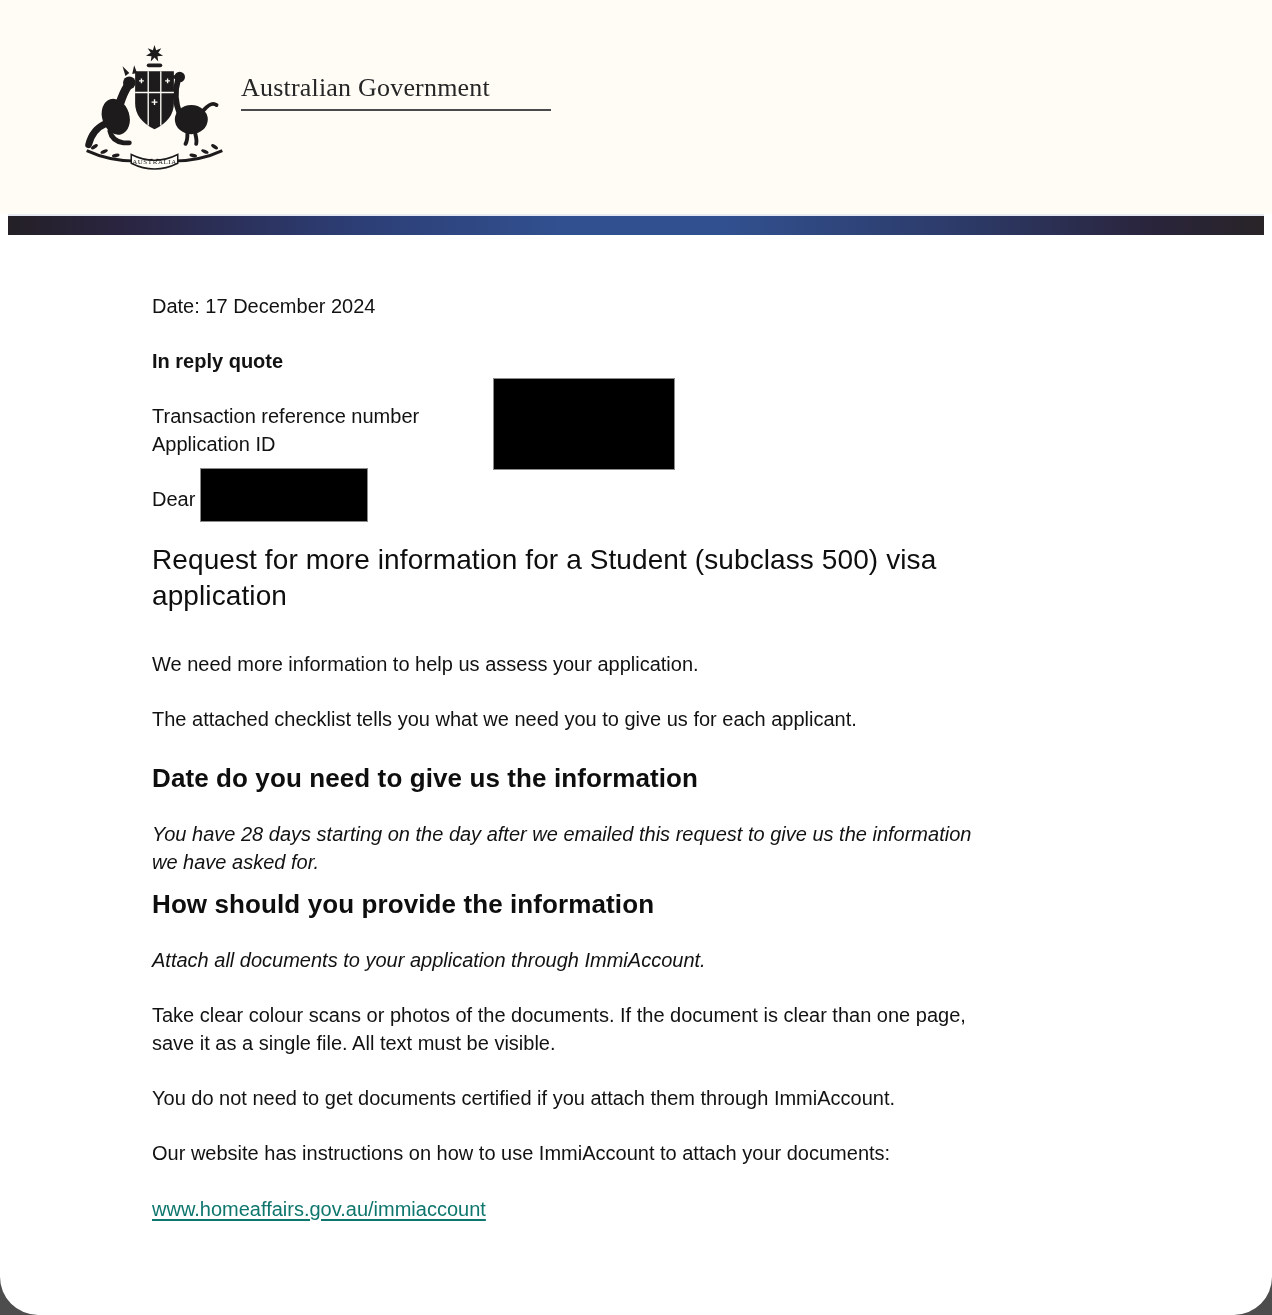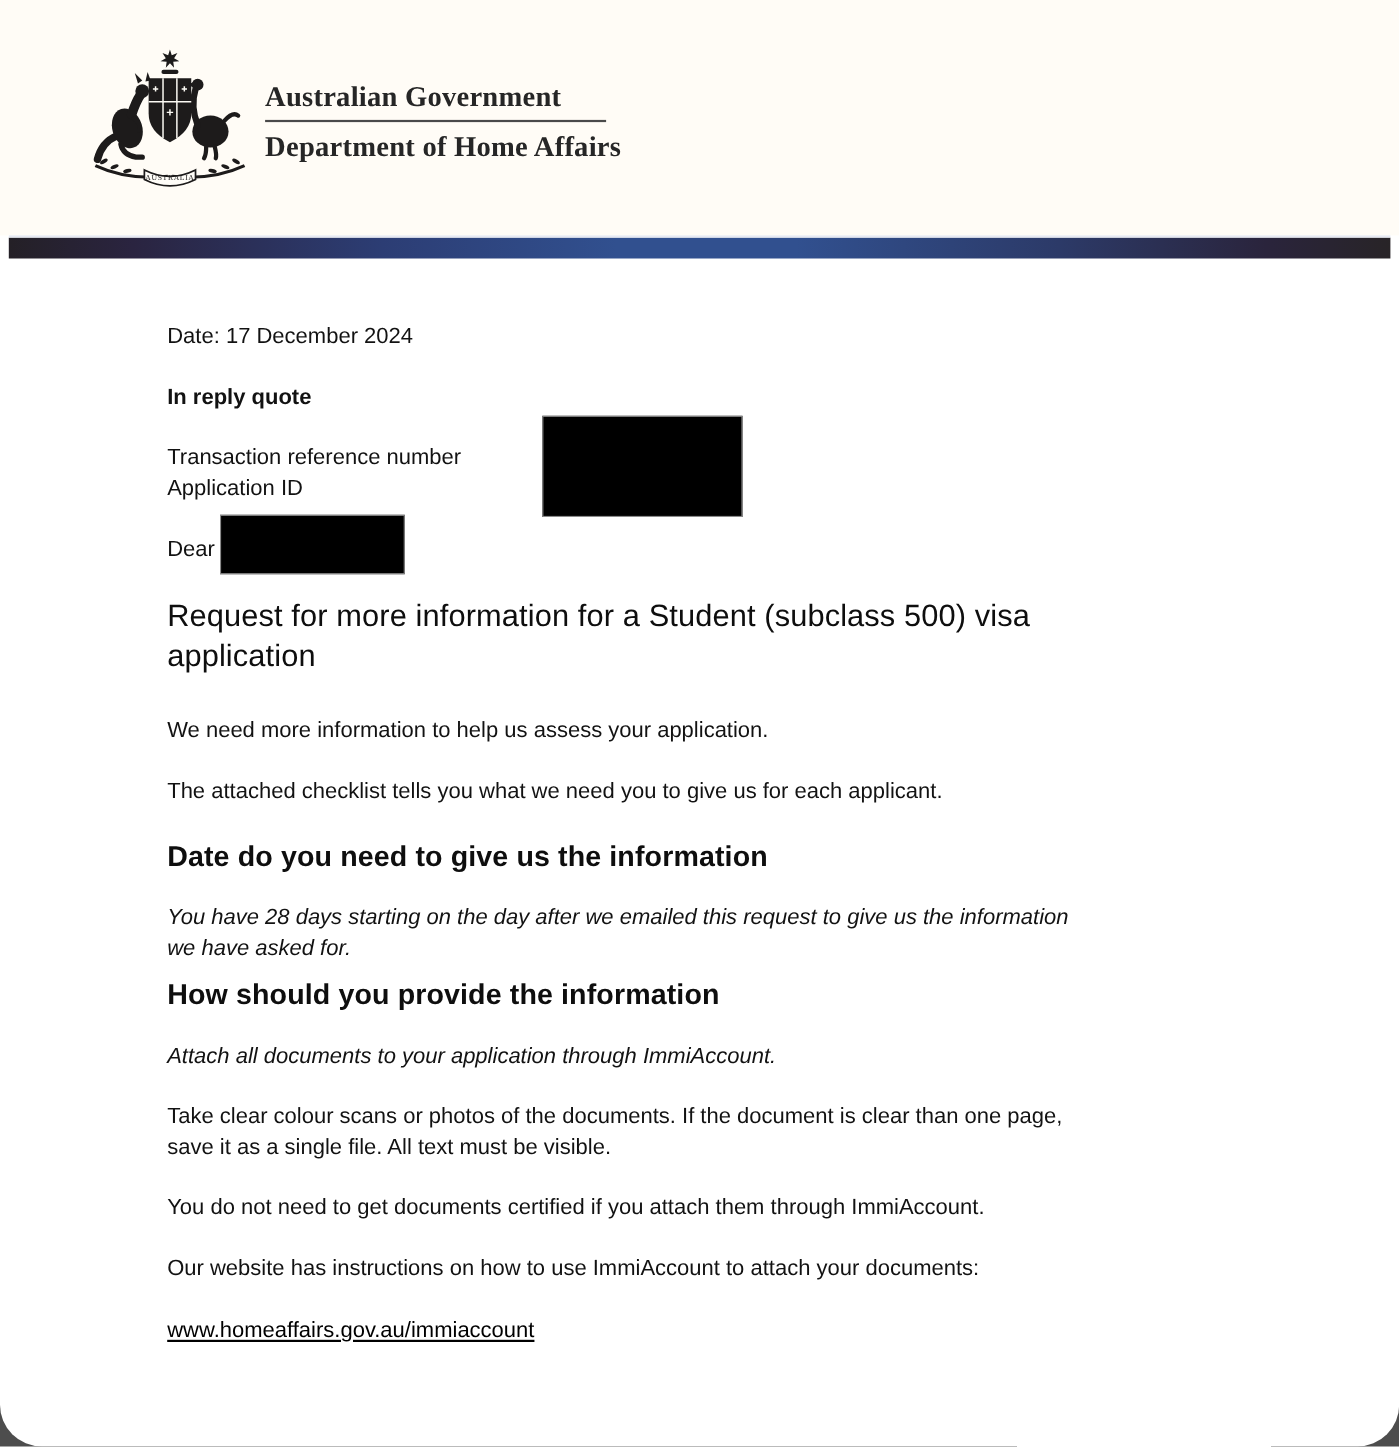--- a/index.html
+++ b/index.html
@@ -22,21 +22,21 @@
     height: 214px;
     box-sizing: border-box;
     padding: 44px 0 0 77px;
     display: flex;
     align-items: flex-start;
   }
   .emblem { width: 155px; height: 126px; flex: 0 0 auto; }
   .crest-text { margin-left: 9px; padding-top: 30px; }
   .crest-org {
     font-family: "Liberation Serif", serif;
-    font-weight: bold; font-size: 26px; line-height: 28px;
+    font-weight: normal; font-size: 26px; line-height: 28px;
     color: #262626; letter-spacing: .2px;
   }
   .crest-rule {
     width: 310px; height: 2px; background: #4a4a4a;
     margin: 7px 0 9px 0;
   }
   .crest-dept {
     font-family: "Liberation Serif", serif;
     font-weight: bold; font-size: 26px; line-height: 28px;
     color: #262626; letter-spacing: .2px;
@@ -71,21 +71,21 @@
     letter-spacing: .1px;
   }
   h2 {
     margin: 30px 0 5px 0;
     font-size: 26px; line-height: 30px; font-weight: bold;
     color: #0e0e0e; letter-spacing: .1px;
   }
   h2.h-how { margin-top: 13px; }
   h2 + p { margin-top: 0; font-style: italic; }
   a.doc-link {
-    display: inline-block; color: #000000;
+    display: inline-block; color: #0f766e;
     text-decoration: underline; text-underline-offset: 3px;
   }
 </style>
 </head>
 <body>
 
 <div class="page">
 
   <div class="header-area">
     <svg class="emblem" viewBox="0 0 160 130" aria-hidden="true">
@@ -131,21 +131,20 @@
           <path d="M77,60 h6 M80,57 v6"></path>
         </g>
 
         <path d="M56,114 Q80,126 104,114 L104,123 Q80,135 56,123 Z" fill="#fffdf8" stroke="#1d1b1b" stroke-width="1.6"></path>
         <text x="80" y="123.5" text-anchor="middle" font-size="7.2" letter-spacing="0.6" font-family="Liberation Serif, serif" fill="#1d1b1b">AUSTRALIA</text>
       </g>
     </svg>
     <div class="crest-text">
       <div class="crest-org">Australian Government</div>
       <div class="crest-rule"></div>
-      <div class="crest-dept">Department of Home Affairs</div>
     </div>
   </div>
 
   <div class="gradient-bar"></div>
 
   <div class="letter">
 
     <p class="date-line">Date: 17 December 2024</p>
 
 

